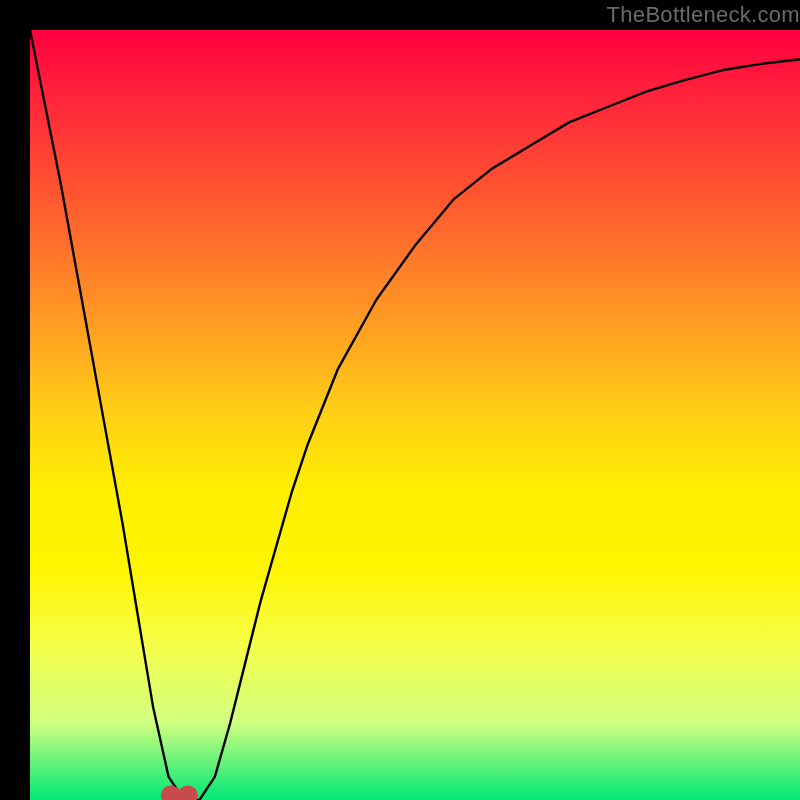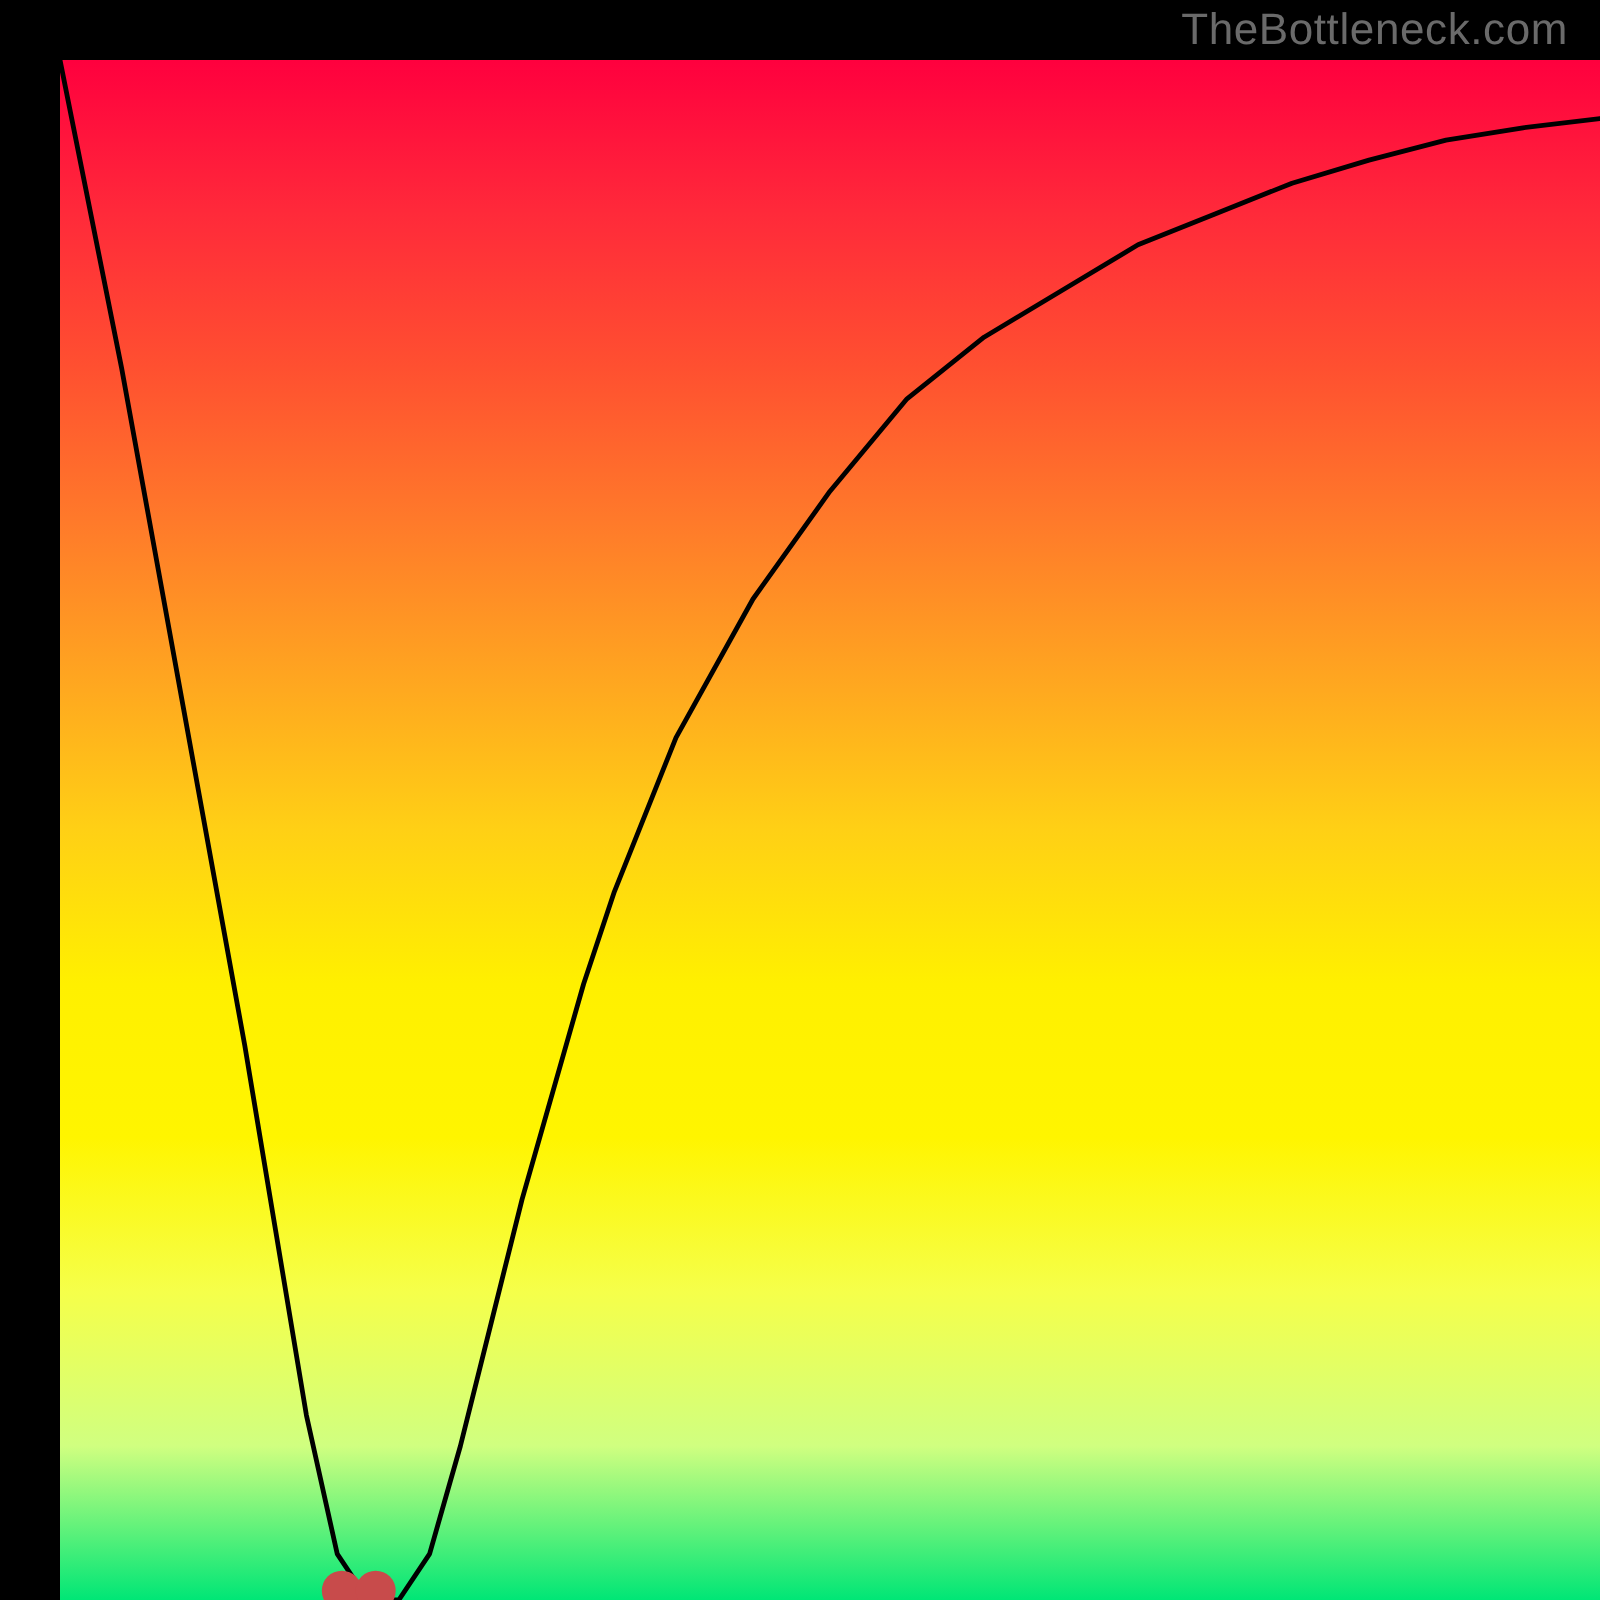--- a/index.html
+++ b/index.html
@@ -45,19 +45,19 @@
     position: absolute;
     left: 0;
     top: 0;
   }
 </style>
 </head>
 <body>
 
 <div class="frame">
   <div class="plot-area" id="plot" style="left: 30px; top: 30px; width: 770px; height: 770px;"></div>
-  <div class="watermark" id="wm" style="right: 16px; top: 2px;">TheBottleneck.com</div>
+  <div class="watermark" id="wm" style="right: 0; top: 2px;">TheBottleneck.com</div>
   <svg class="curves" id="svg" width="800" height="800">
       <path d="M30.00 30.00 L45.40 107.00 L60.80 184.00 L76.20 268.70 L91.60 353.40 L107.00 438.10 L122.40 522.80 L137.80 615.20 L153.20 707.60 L168.60 776.90 L184.00 800.00 L199.40 800.00 L214.80 776.90 L230.20 723.00 L245.60 661.40 L261.00 599.80 L276.40 545.90 L291.80 492.00 L307.20 445.80 L338.00 368.80 L376.50 299.50 L415.00 245.60 L453.50 199.40 L492.00 168.60 L530.50 145.50 L569.00 122.40 L607.50 107.00 L646.00 91.60 L684.50 80.05 L723.00 70.04 L761.50 63.88 L800.00 59.26 " fill="none" stroke="#000" stroke-width="2.4" stroke-linecap="round" stroke-linejoin="round"></path>
       <circle cx="170.91" cy="795.38" r="10" fill="#C84B4B"></circle>
       <circle cx="187.85" cy="795.38" r="10" fill="#C84B4B"></circle>
     </svg>
 </div>
 
 </body></html>

